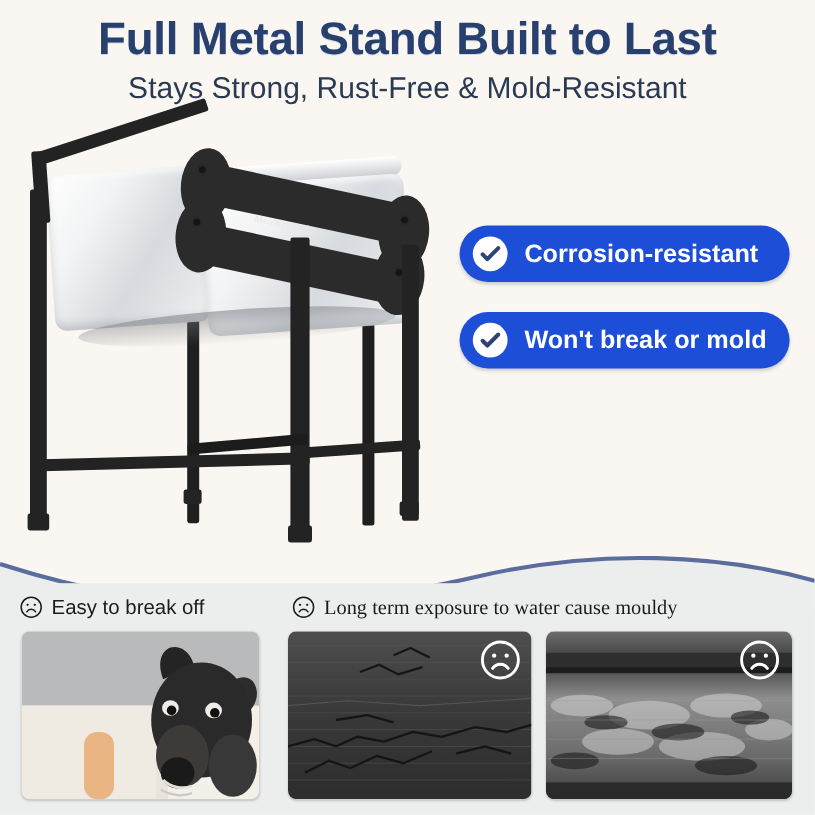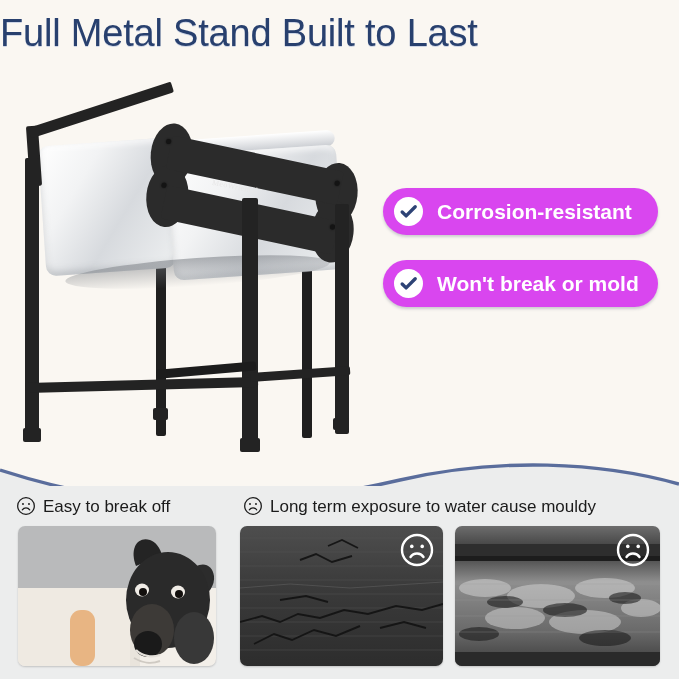--- a/index.html
+++ b/index.html
@@ -11,22 +11,22 @@
   }
   #root{position:absolute;inset:0;}
 
   
   .top-section{
     position:absolute;left:0;top:0;width:679px;height:480px;
     background:#faf7f2;
   }
   .headline{
     position:absolute;left:0;top:12px;width:679px;
-    text-align:left;
-    font-size:38px;font-weight:normal;
+    text-align:center;
+    font-size:38px;font-weight:bold;
     color:#28406e;
     letter-spacing:-0.2px;
     text-shadow:0 1px 0 #cfd6e6;
     white-space:nowrap;
   }
   .subheadline{
     position:absolute;left:0;top:60px;width:679px;
     text-align:center;
     font-size:25px;font-weight:normal;
     color:#2a3a52;
@@ -63,21 +63,21 @@
   .screw{
     position:absolute;width:5px;height:5px;border-radius:50%;
     background:#141414;box-shadow:0 0 2px rgba(0,0,0,.7);
   }
 
   
   .badges{position:absolute;left:383px;top:188px;width:275px;}
   .badge{
     position:relative;
     height:47px;margin-bottom:25px;
-    background:#d946ef;
+    background:#1d4ed8;
     border-radius:24px;
     display:flex;align-items:center;
     padding-left:11px;
     box-shadow:0 2px 3px rgba(40,50,80,.22);
   }
   .badge-check{
     width:29px;height:29px;border-radius:50%;
     background:#ffffff;
     flex:0 0 29px;
     display:flex;align-items:center;justify-content:center;
@@ -95,21 +95,21 @@
   .bottom-section{
     position:absolute;left:0;top:486px;width:679px;height:193px;
     background:#eceded;
   }
   .captions{position:absolute;left:0;top:10px;width:679px;height:26px;padding-left:28px;}
   .caption{
     position:absolute;display:flex;align-items:center;
     font-size:17px;color:#1b1b1b;white-space:nowrap;
   }
   .caption-a{left:16px;top:0;}
-  .caption-b{left:243px;top:0;}
+  .caption-b{left:243px;top:0;font-family:Liberation Serif, serif;}
   .sad-inline{margin-right:7px;display:block;}
   .caption-text{line-height:1;}
 
   .photos{position:absolute;left:0;top:40px;width:679px;height:150px;}
   .photo{
     position:absolute;border-radius:7px;overflow:hidden;
     box-shadow:0 1px 2px rgba(0,0,0,.18);
   }
   .photo-1{left:18px;top:0;width:198px;height:140px;}
   .photo-2{left:240px;top:0;width:203px;height:140px;}
@@ -118,20 +118,21 @@
   .ph{position:absolute;inset:0;}
 </style>
 </head>
 <body>
 
 <div id="root">
 
   <div class="top-section">
 
     <div class="headline">Full Metal Stand Built to Last</div>
+    <div class="subheadline">Stays Strong, Rust-Free &amp; Mold-Resistant</div>
 
     <div class="product">
 
       <div class="leg" style="left:146px;top:18px;width:10px;height:300px;background:#1f1f1f;"></div>
       <div class="leg" style="left:292px;top:40px;width:10px;height:280px;background:#1f1f1f;"></div>
 
       <div class="rim" style="left:30px;top:22px;width:295px;height:16px;transform:rotate(-4deg);border-radius:10px;"></div>
 
       <div class="bowl" style="left:32px;top:24px;width:130px;height:130px;transform:rotate(-4deg);"></div>
       <div class="bowl" style="left:160px;top:32px;width:170px;height:125px;transform:rotate(-4deg);"></div>

